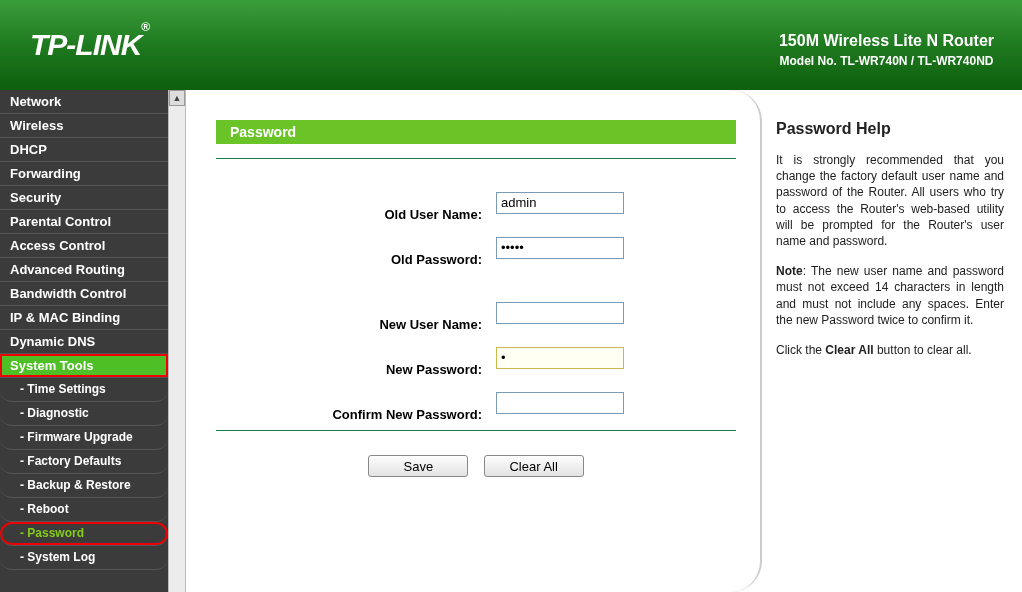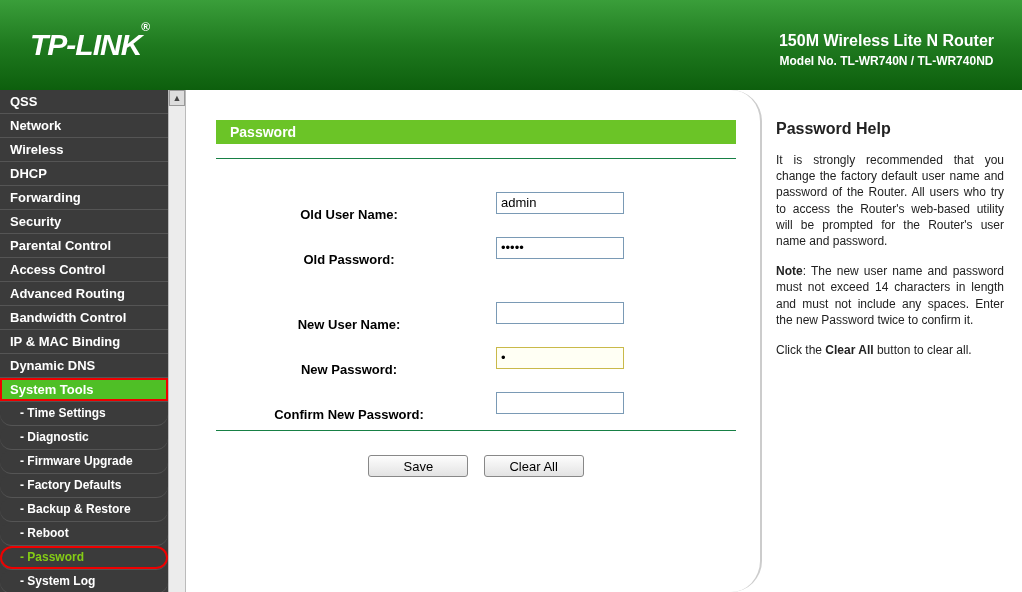--- a/index.html
+++ b/index.html
@@ -112,21 +112,21 @@
     margin: 8px 0 24px 0;
   }
   .form-row {
     display: flex;
     align-items: center;
     margin-bottom: 6px;
     width: 520px;
   }
   .form-label {
     width: 280px;
-    text-align: center;
+    text-align: right;
     padding-right: 14px;
     font-size: 13px;
     font-weight: bold;
     color: #000;
     margin-top: 24px;
   }
   .form-input {
     width: 128px;
     height: 22px;
     border: 1px solid #7a9ab5;
@@ -180,21 +180,20 @@
 <div class="header">
   <div class="logo"><span>TP-LINK</span><sup>®</sup></div>
   <div class="header-right">
     <div class="prod-title">150M Wireless Lite N Router</div>
     <div class="prod-model">Model No. TL-WR740N / TL-WR740ND</div>
   </div>
 </div>
 
 <div class="body-wrap">
   <div class="sidebar">
-    <div class="sidebar-item"><span>QSS</span></div>
     <div class="sidebar-item"><span>Network</span></div>
     <div class="sidebar-item"><span>Wireless</span></div>
     <div class="sidebar-item"><span>DHCP</span></div>
     <div class="sidebar-item"><span>Forwarding</span></div>
     <div class="sidebar-item"><span>Security</span></div>
     <div class="sidebar-item"><span>Parental Control</span></div>
     <div class="sidebar-item"><span>Access Control</span></div>
     <div class="sidebar-item"><span>Advanced Routing</span></div>
     <div class="sidebar-item"><span>Bandwidth Control</span></div>
     <div class="sidebar-item"><span>IP &amp; MAC Binding</span></div>

